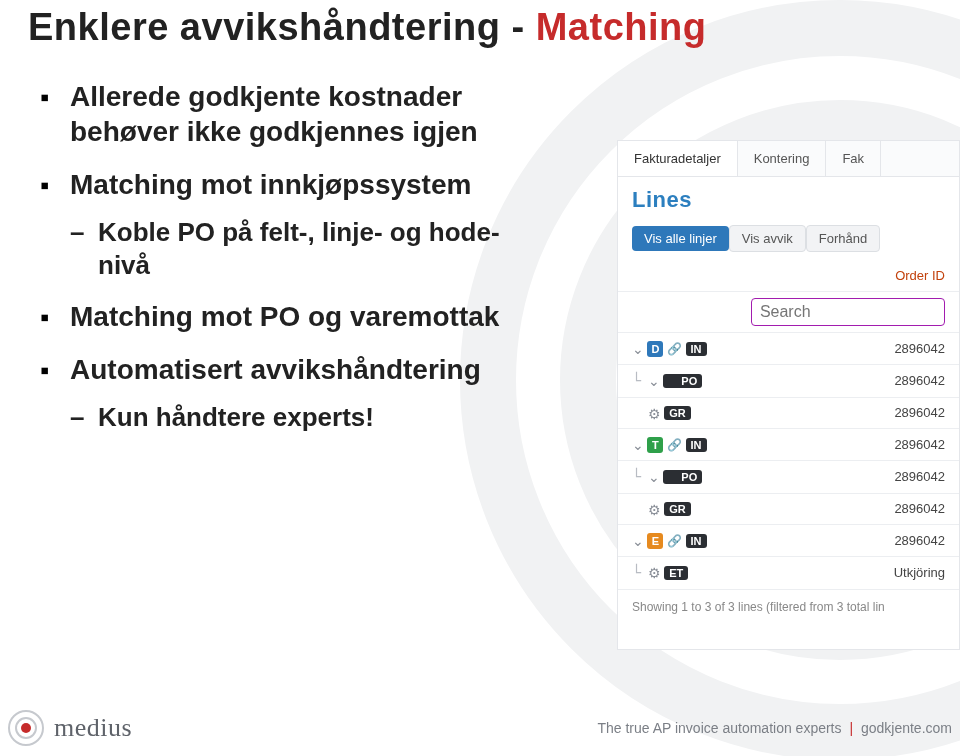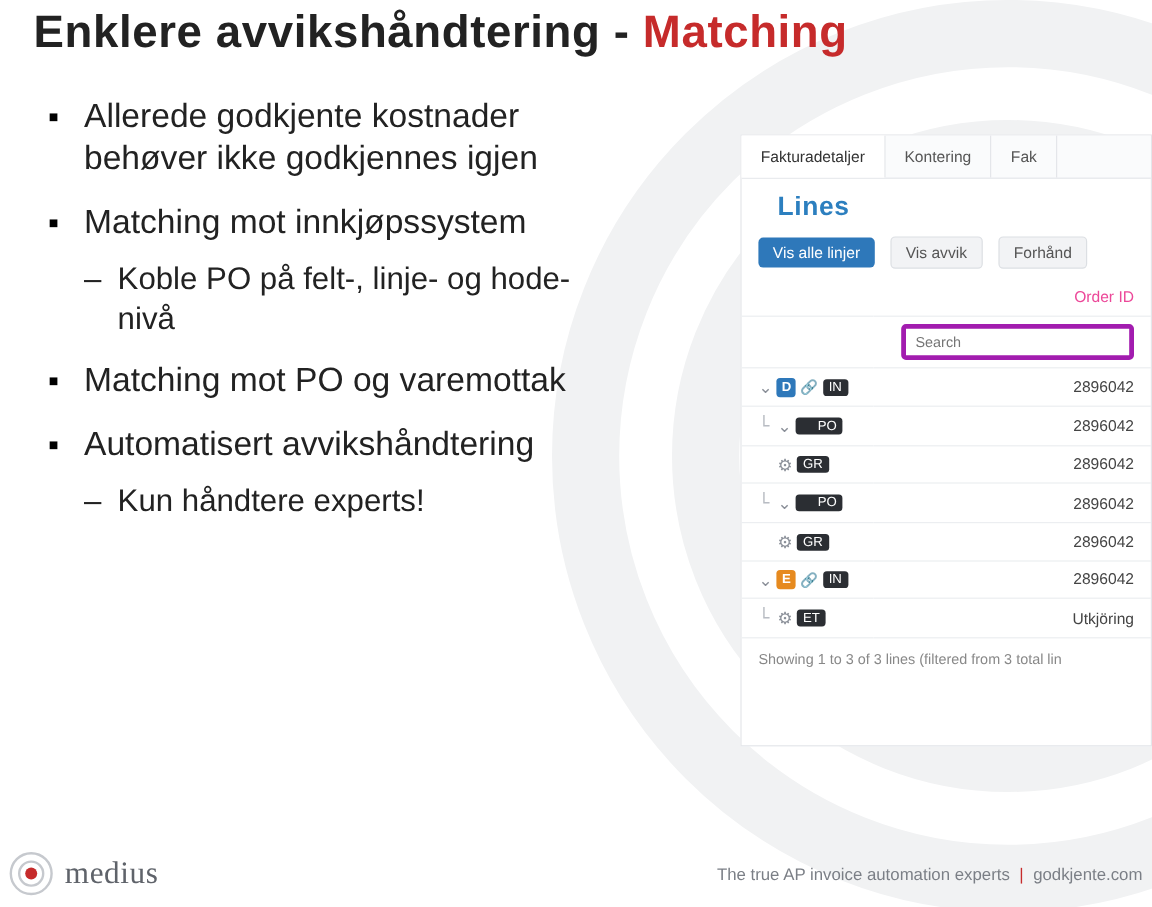--- a/index.html
+++ b/index.html
@@ -9,47 +9,47 @@
   .bg-arcs { position: absolute; right: -260px; top: 0; width: 760px; height: 760px; z-index: 0; }
   .bg-arcs .ring { position: absolute; border: 56px solid #f1f2f3; border-radius: 50%; }
   .bg-arcs .r1 { width: 760px; height: 760px; left: 0; top: 0; }
   .bg-arcs .r2 { width: 560px; height: 560px; left: 100px; top: 100px; }
 
   
   .slide { position: relative; width: 100%; height: 100%; z-index: 1; }
   h1 { font-size: 38px; font-weight: 700; padding: 6px 28px 0 28px; letter-spacing: .5px; }
   h1 .accent { color: #c62b2b; }
 
-  ul.bullets { list-style: none; padding: 30px 0 0 40px; width: 520px; }
+  ul.bullets { list-style: none; padding: 30px 0 0 40px; width: 520px; font-weight: bold; }
   ul.bullets > li { position: relative; padding-left: 30px; margin-bottom: 18px; font-size: 28px; line-height: 1.25; }
   ul.bullets > li::before { content: "\25AA"; position: absolute; left: 0; top: 2px; font-size: 26px; color: #000; }
   ul.bullets > li > ul { list-style: none; margin-top: 14px; }
   ul.bullets > li > ul > li { position: relative; padding-left: 28px; margin-bottom: 12px; font-size: 26px; }
   ul.bullets > li > ul > li::before { content: "\2013"; position: absolute; left: 0; top: 0; }
 
   
-  .panel { position: absolute; right: 0; top: 112px; width: 343px; height: 510px; background: #fff; border: 1px solid #e4e6ea; font-family: Arial, Helvetica, sans-serif; color: #444; font-size: 13px; }
+  .panel { position: absolute; right: 0; top: 140px; width: 343px; height: 510px; background: #fff; border: 1px solid #e4e6ea; font-family: Arial, Helvetica, sans-serif; color: #444; font-size: 13px; }
   .panel .tabs { display: flex; border-bottom: 1px solid #e4e6ea; background:#fafbfc; }
   .panel .tabs .tab { padding: 10px 16px; border-right: 1px solid #e4e6ea; color:#555; }
   .panel .tabs .tab:first-child { background:#fff; color:#333; }
-  .panel .section-title { padding: 10px 14px 12px; font-size: 22px; font-weight: 700; color: #2c7fbf; letter-spacing:.5px;margin-left:16px; }
-  .panel .btnrow { display:flex; align-items:center; gap:13px; padding: 0 14px 8px; }
+  .panel .section-title { padding: 10px 14px 12px; font-size: 22px; font-weight: 700; color: #2c7fbf; letter-spacing:.5px; }
+  .panel .btnrow { display:flex; align-items:center; gap:0; padding: 0 14px 8px; }
   .btn { padding: 5px 12px; border-radius: 4px; font-size: 13px; cursor: pointer; }
   .btn.primary { background:#2e78ba; color:#fff; }
   .btn.secondary { background:#f2f3f5; color:#555; border:1px solid #dcdfe3; }
 
   .panel table { width:100%; border-collapse: collapse; font-size: 13px; }
-  .panel th { text-align: right; font-weight: 400; color:#ec4899; padding: 8px 14px 8px 6px; border-bottom:1px solid #eceef1; }
+  .panel th { text-align: right; font-weight: 400; color:#c2410c; padding: 8px 14px 8px 6px; border-bottom:1px solid #eceef1; }
   .panel th.icons { width: 110px; text-align:left; padding-left:14px; }
   .panel td { padding: 7px 14px 7px 6px; border-bottom: 1px solid #eceef1; text-align:right; color:#444; }
   .panel td.icons { text-align:left; padding-left:14px; white-space:nowrap; }
   .panel tr.search td { padding-top:6px; padding-bottom:6px; }
-  .panel tr.search input { width: 92%; padding:4px 8px; border:4px solid #a21caf; border-radius:4px; font-size:12px; color:#0f172a; }
+  .panel tr.search input { width: 92%; padding:4px 8px; border:1px solid #a21caf; border-radius:4px; font-size:16px; color:#0f172a; }
 
-  .chip { display:inline-block; min-width:18px; padding:1px 5px; border-radius:3px; color:#fff; font-weight:400; font-size:11px; text-align:center; vertical-align:middle; }
+  .chip { display:inline-block; min-width:18px; padding:1px 5px; border-radius:3px; color:#fff; font-weight:700; font-size:11px; text-align:center; vertical-align:middle; }
   .chip.PO { background:#2b2e33;padding-left:18px; }
   .chip.IN { background:#2b2e33; }
   .chip.GR { background:#2b2e33; }
   .chip.ET { background:#2b2e33; }
   .sq { display:inline-block; width:16px; height:16px; border-radius:3px; color:#fff; font-weight:700; font-size:11px; text-align:center; line-height:16px; vertical-align:middle; }
   .sq.D { background:#2e78ba; }
   .sq.T { background:#2fa04a; }
   .sq.E { background:#e68a1f; }
   .gear { color:#8a8f98; font-size:14px; vertical-align:middle; }
   .caret { color:#8a8f98; font-size:14px; vertical-align:middle; }
@@ -139,20 +139,24 @@
           </tr>
           <tr>
             <td class="icons"><span class="tree">└</span><span class="caret">⌄</span> <span class="chip PO">PO</span></td>
             <td>2896042</td>
           </tr>
           <tr>
             <td class="icons"><span class="tree"> </span><span class="gear">⚙</span> <span class="chip GR">GR</span></td>
             <td>2896042</td>
           </tr>
           <tr>
+            <td class="icons"><span class="caret">⌄</span> <span class="sq T">T</span> <span class="link">🔗</span> <span class="chip IN">IN</span></td>
+            <td>2896042</td>
+          </tr>
+          <tr>
             <td class="icons"><span class="tree">└</span><span class="caret">⌄</span> <span class="chip PO">PO</span></td>
             <td>2896042</td>
           </tr>
           <tr>
             <td class="icons"><span class="tree"> </span><span class="gear">⚙</span> <span class="chip GR">GR</span></td>
             <td>2896042</td>
           </tr>
           <tr>
             <td class="icons"><span class="caret">⌄</span> <span class="sq E">E</span> <span class="link">🔗</span> <span class="chip IN">IN</span></td>
             <td>2896042</td>

